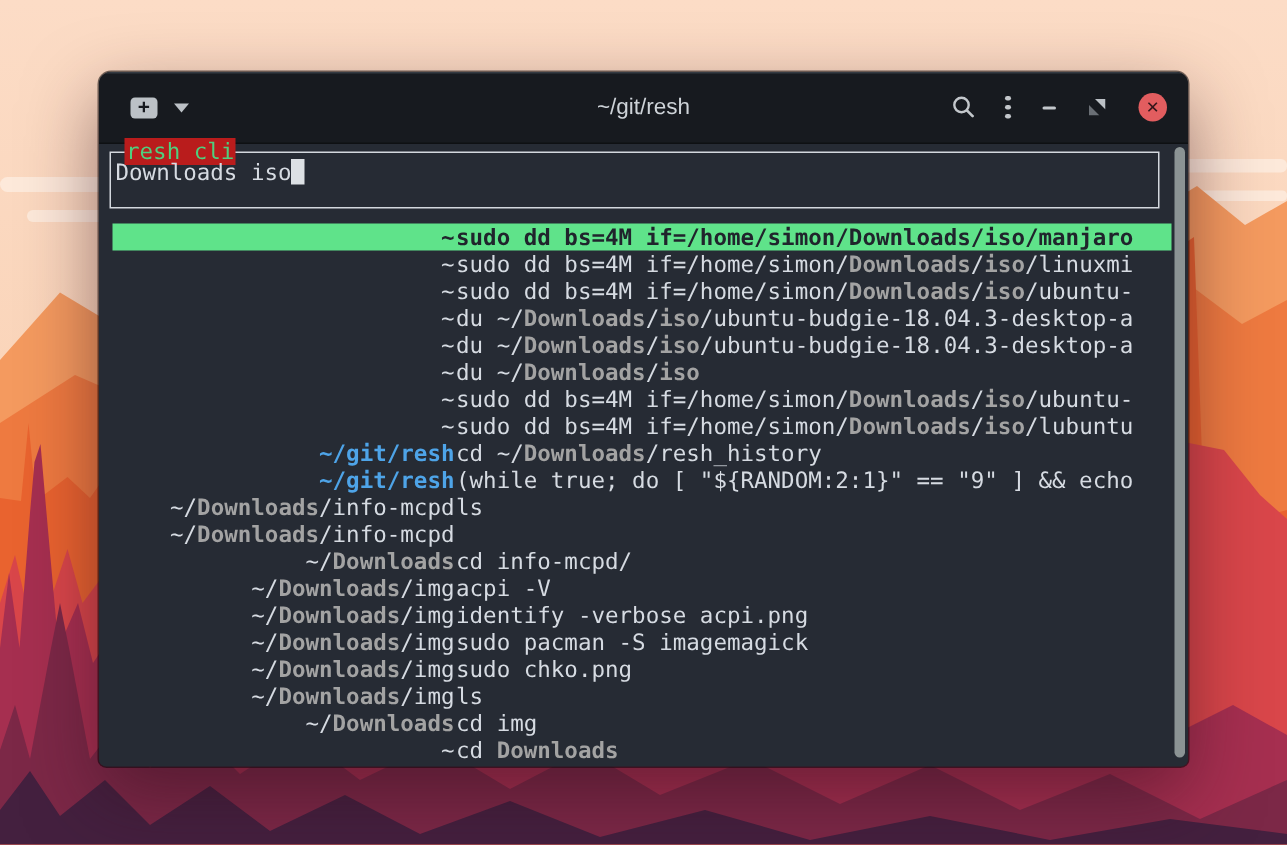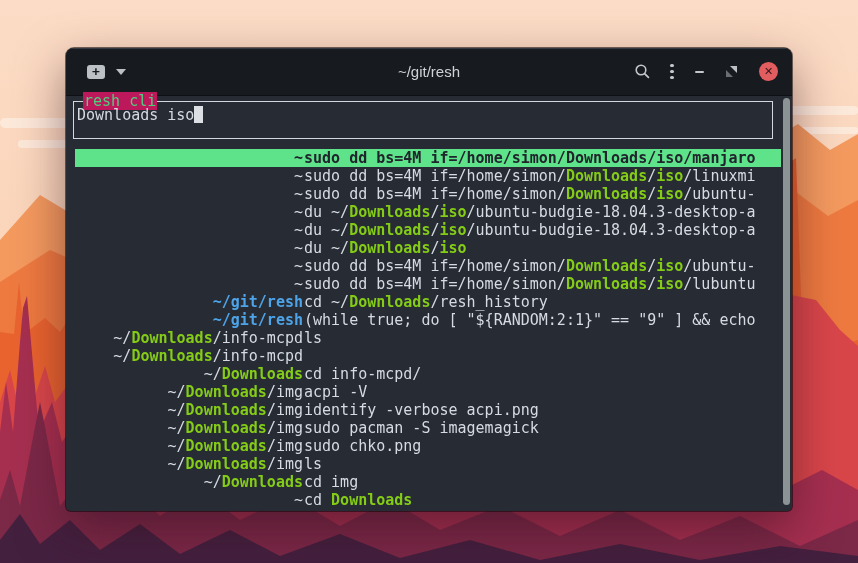--- a/index.html
+++ b/index.html
@@ -56,37 +56,37 @@
   .term{
     position:relative;height:415px;background:#262b34;
     font-family:"DejaVu Sans Mono",monospace;font-size:15px;color:#d6dbe2;
   }
   .resh-box{
     position:absolute;left:7px;top:5px;width:698px;height:36px;
     border:1px solid #d3d8de;
   }
   .resh-label{
     position:absolute;top:-10px;left:9px;
-    background:#be185d;color:#4fcf7e;font-size:15px;line-height:18px;
+    background:#b91c1c;color:#4fcf7e;font-size:15px;line-height:18px;
     padding:0 1px;white-space:pre;
   }
   .query-line{
     position:absolute;left:3px;top:4px;white-space:pre;line-height:18px;
     display:flex;align-items:flex-start;
   }
   .cursor{display:inline-block;width:9px;height:17px;background:#dce0e4;margin-left:0px;vertical-align:middle;}
   .history{
     position:absolute;left:9px;top:53px;width:706px;
   }
   .row{
     display:flex;height:18px;line-height:18px;white-space:pre;overflow:hidden;
   }
   .dir{width:228px;min-width:228px;text-align:right;overflow:hidden;}
   .cmd{margin-left:1px;overflow:hidden;}
-  .seg-r{color:#84cc16;font-weight:bold;}
+  .seg-r{color:#a3a3a3;font-weight:bold;}
   .seg-b{color:#4ea4e8;font-weight:bold;}
   .row.selected{background:#5fe38a;}
   .row.selected .seg-p,.row.selected .seg-r,.row.selected .seg-b{color:#20242c;font-weight:bold;}
   .scrollbar{
     position:absolute;right:0px;top:1px;width:12px;height:412px;
   }
   .scroll-thumb{
     position:absolute;right:2px;top:1px;width:7px;height:407px;
     background:#8b9394;border-radius:4px;
   }

